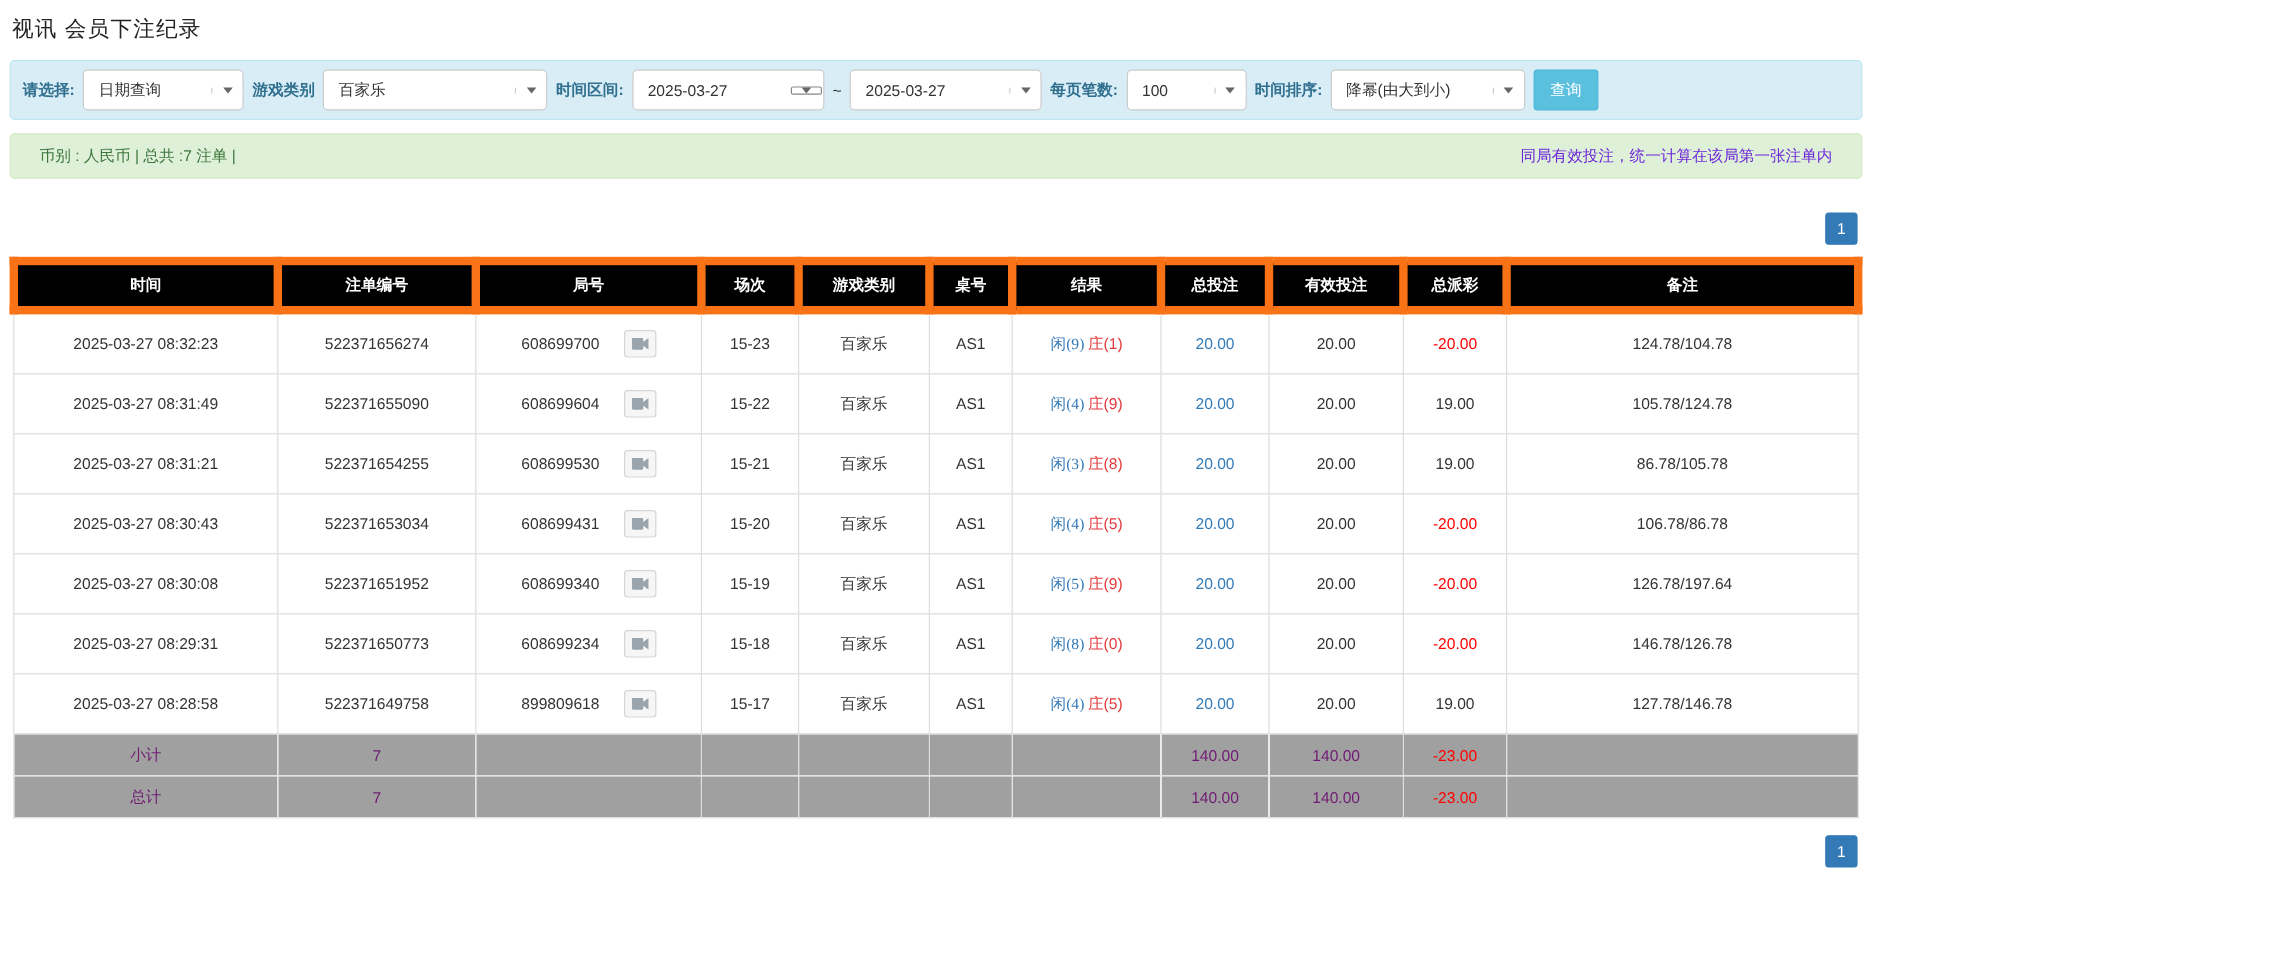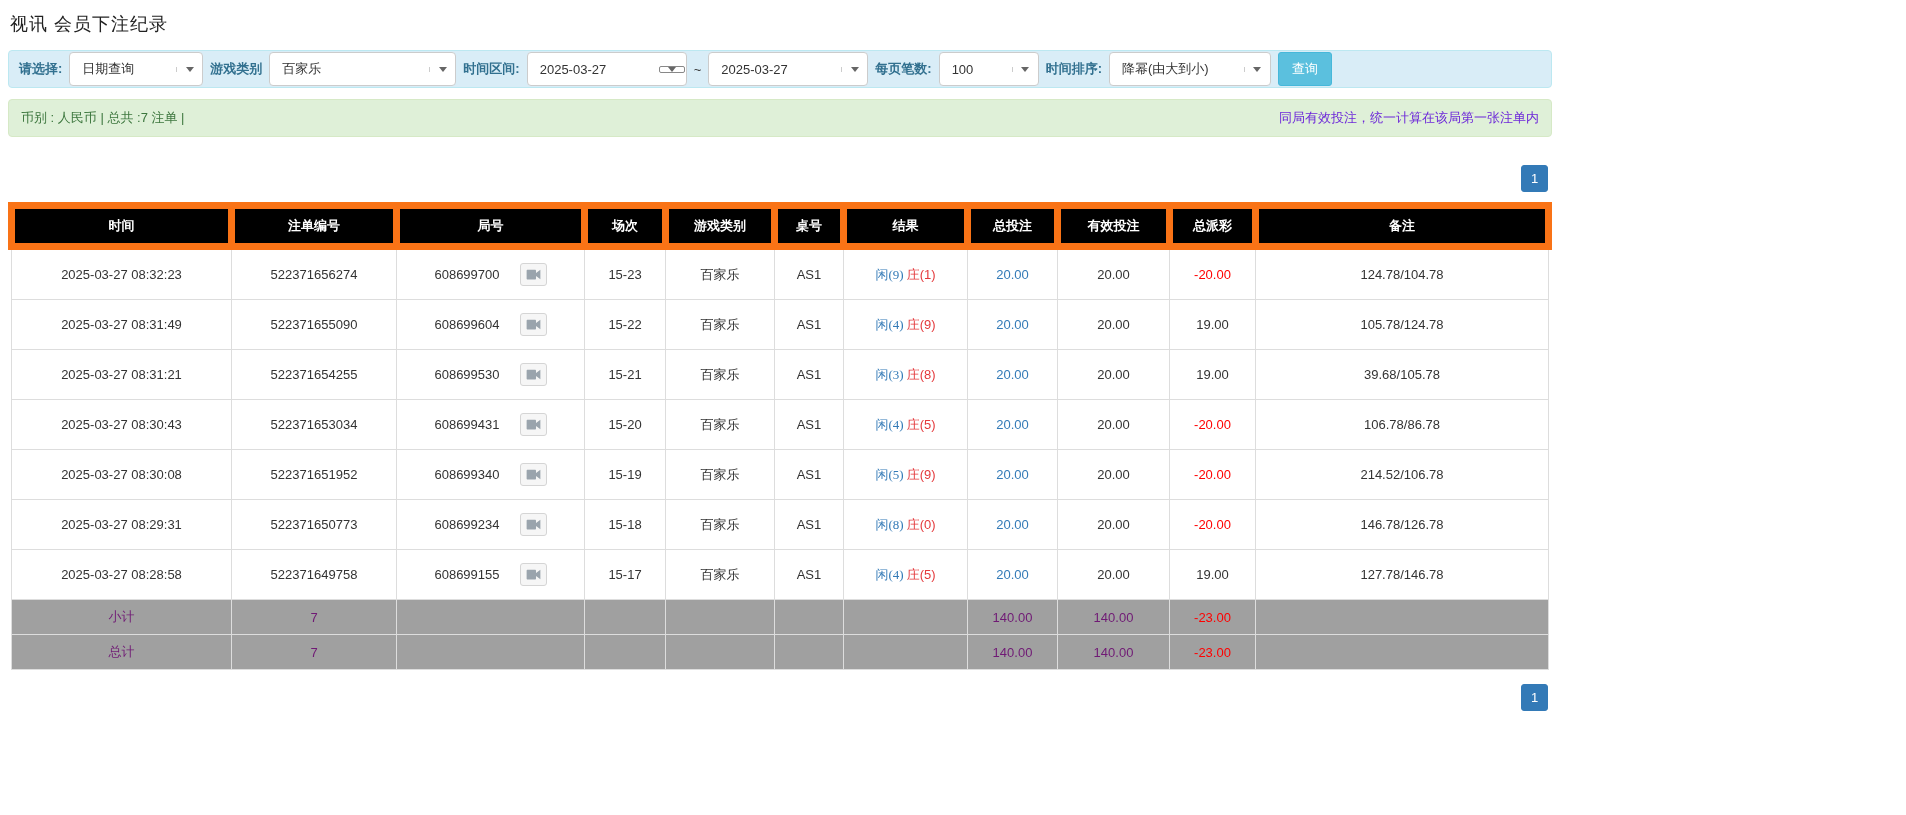--- a/index.html
+++ b/index.html
@@ -19,21 +19,21 @@
     color: #222;
     margin: 4px 0 14px 2px;
     letter-spacing: 1px;
   }
 
   
   .filter-bar {
     background: #d9edf7;
     border: 1px solid #bce8f1;
     border-radius: 4px;
-    height: 38px;
+    height: 50px;
     display: flex;
     align-items: center;
     padding: 0 10px;
     gap: 7px;
     white-space: nowrap;
   }
   .filter-label { color: #31708f; font-weight: bold; font-size: 13px; }
   .select {
     display: inline-flex;
     align-items: center;
@@ -93,21 +93,21 @@
   
   .summary-bar {
     margin-top: 11px;
     background: #dff0d8;
     border: 1px solid #d6e9c6;
     border-radius: 4px;
     height: 38px;
     display: flex;
     align-items: center;
     justify-content: space-between;
-    padding: 0 12px;
+    padding: 0 24px;
     font-size: 13px;
     gap: 12px;
   }
   .summary-left { color: #3c763d; }
   .summary-right { color: #6d28d9; }
 
   
   .pager { display: flex; justify-content: flex-end; }
   .pager.top { margin: 28px 4px 10px 0; }
   .pager.bottom { margin: 14px 4px 0 0; }
@@ -342,21 +342,21 @@
     <td>百家乐</td>
     <td>AS1</td>
     <td>
       <span class="res-player">闲(3)</span><span class="res-banker">庄(8)</span>
     </td>
     <td>
       <a class="bet-link" href="#">20.00</a>
     </td>
     <td>20.00</td>
     <td>19.00</td>
-    <td>39.68/105.78</td>
+    <td>86.78/105.78</td>
   </tr>
 
   <tr>
     <td>2025-03-27 08:30:43</td>
     <td>522371653034</td>
     <td>
       <span class="round-cell-inner">
         <span>608699431</span>
         <button class="replay-btn">
           <svg width="15" height="13" viewBox="0 0 24 20" fill="#9aa4ad" aria-hidden="true">
@@ -396,21 +396,21 @@
     <td>百家乐</td>
     <td>AS1</td>
     <td>
       <span class="res-player">闲(5)</span><span class="res-banker">庄(9)</span>
     </td>
     <td>
       <a class="bet-link" href="#">20.00</a>
     </td>
     <td>20.00</td>
     <td class="neg">-20.00</td>
-    <td>214.52/106.78</td>
+    <td>126.78/197.64</td>
   </tr>
 
   <tr>
     <td>2025-03-27 08:29:31</td>
     <td>522371650773</td>
     <td>
       <span class="round-cell-inner">
         <span>608699234</span>
         <button class="replay-btn">
           <svg width="15" height="13" viewBox="0 0 24 20" fill="#9aa4ad" aria-hidden="true">
@@ -431,21 +431,21 @@
     <td>20.00</td>
     <td class="neg">-20.00</td>
     <td>146.78/126.78</td>
   </tr>
 
   <tr>
     <td>2025-03-27 08:28:58</td>
     <td>522371649758</td>
     <td>
       <span class="round-cell-inner">
-        <span>608699155</span>
+        <span>899809618</span>
         <button class="replay-btn">
           <svg width="15" height="13" viewBox="0 0 24 20" fill="#9aa4ad" aria-hidden="true">
             <path d="M16 7.5V3.8c0-.9-.7-1.6-1.6-1.6H2.6C1.7 2.2 1 2.9 1 3.8v12.4c0 .9.7 1.6 1.6 1.6h11.8c.9 0 1.6-.7 1.6-1.6v-3.7l7 5.2V2.3l-7 5.2z"></path>
           </svg>
         </button>
       </span>
     </td>
     <td>15-17</td>
     <td>百家乐</td>
     <td>AS1</td>

